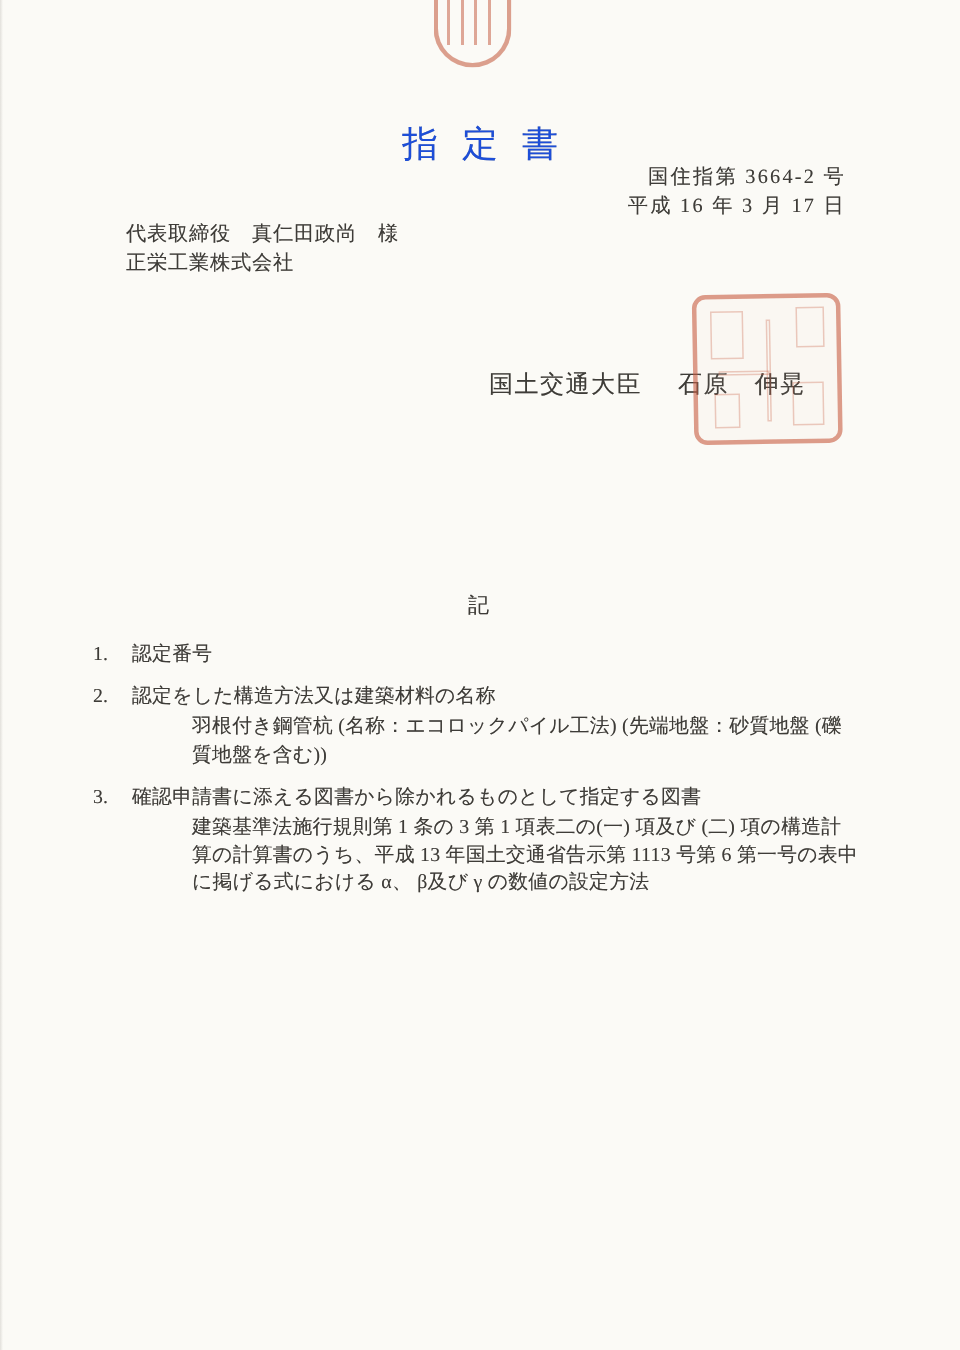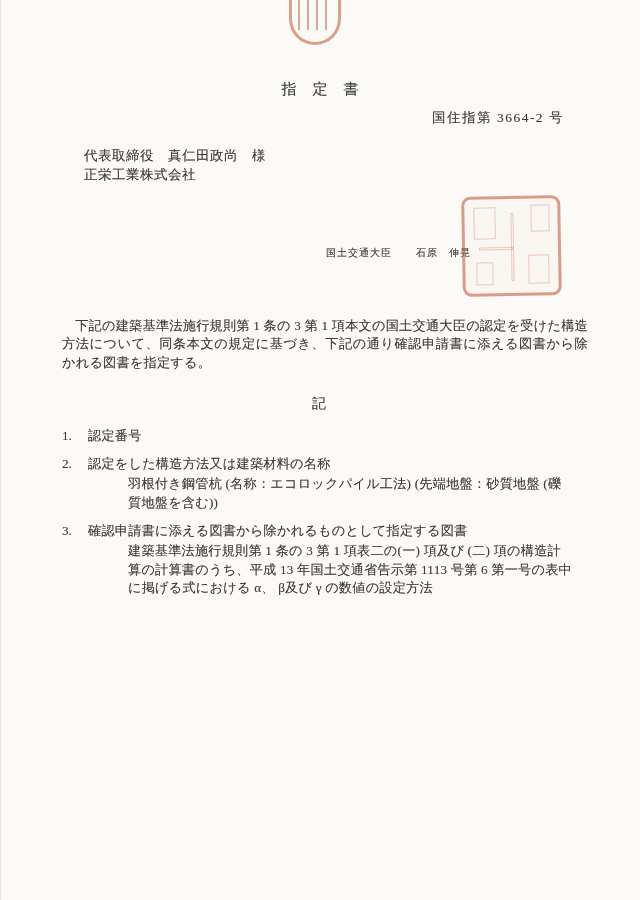--- a/index.html
+++ b/index.html
@@ -30,35 +30,35 @@
   .top-stamp .stripes {
     position: absolute; top: 0; left: 6px; right: 6px; height: 33px;
     background: repeating-linear-gradient(90deg,
       rgba(193,84,56,.5) 0 2px, transparent 2px 9px);
   }
 
   
   .doc-title {
     position: absolute; top: 80px; left: 0; width: 100%;
     text-align: center;
-    font-size: 15px; letter-spacing: 16px; text-indent: 16px;
-    color: #404040; font-weight: 500;
+    font-size: 24px; letter-spacing: 16px; text-indent: 16px;
+    color: #1d4ed8; font-weight: 500;
   }
   .doc-meta {
     position: absolute; top: 109px; right: 76px;
     text-align: right; font-size: 13.5px; line-height: 18.5px;
     letter-spacing: 1.5px;
   }
   .addressee {
     position: absolute; top: 146px; left: 84px;
     font-size: 13.5px; line-height: 19px; letter-spacing: .5px;
   }
   .issuer {
     position: absolute; top: 246px; left: 326px;
-    font-size: 10px; letter-spacing: 1px;
+    font-size: 16px; letter-spacing: 1px;
     display: flex;
     align-items: flex-end;
   }
   .issuer .issuer-title { margin-right: 24px; }
 
   
   .minister-seal {
     position: absolute; left: 462px; top: 196px;
     width: 99px; height: 100px;
     border: 3px solid rgba(198,88,60,.58);
@@ -107,20 +107,21 @@
   <div class="edge-shadow"></div>
 
   <div class="top-stamp">
     <div class="stripes"></div>
   </div>
 
   <div class="doc-title">指定書</div>
 
   <div class="doc-meta">
     <div>国住指第 3664-2 号</div>
+    <div>平成 16 年 3 月 17 日</div>
   </div>
 
   <div class="addressee">
     <div>代表取締役　真仁田政尚　様</div>
     <div>正栄工業株式会社</div>
   </div>
 
   <div class="issuer">
     <span class="issuer-title">国土交通大臣</span>
     <span>石原　伸晃</span>
@@ -128,21 +129,20 @@
 
   <div class="minister-seal">
     <div class="mk mk1"></div>
     <div class="mk mk2"></div>
     <div class="mk mk3"></div>
     <div class="mk mk4"></div>
     <div class="mk mk5"></div>
     <div class="mk mk6"></div>
   </div>
 
-  <div class="body-par">下記の建築基準法施行規則第 1 条の 3 第 1 項本文の国土交通大臣の認定を受けた構造方法について、同条本文の規定に基づき、下記の通り確認申請書に添える図書から除かれる図書を指定する。</div>
 
   <div class="record-marker">記</div>
 
   <div class="items">
     <div class="item">
       <div class="item-head">
         <span class="item-no">1.</span>
         <span class="item-title">認定番号</span>
       </div>
     </div>

